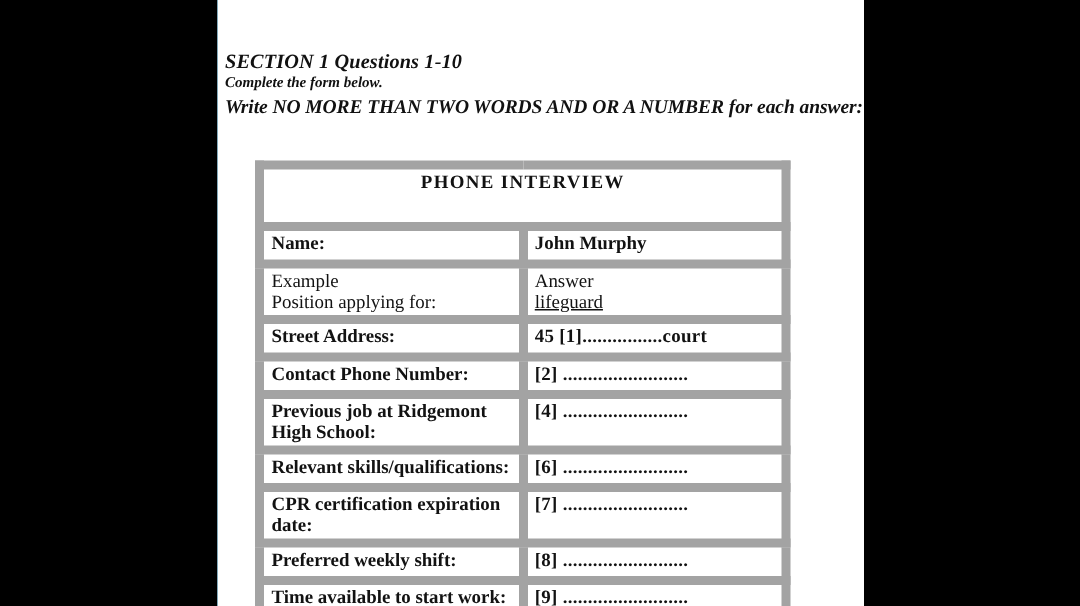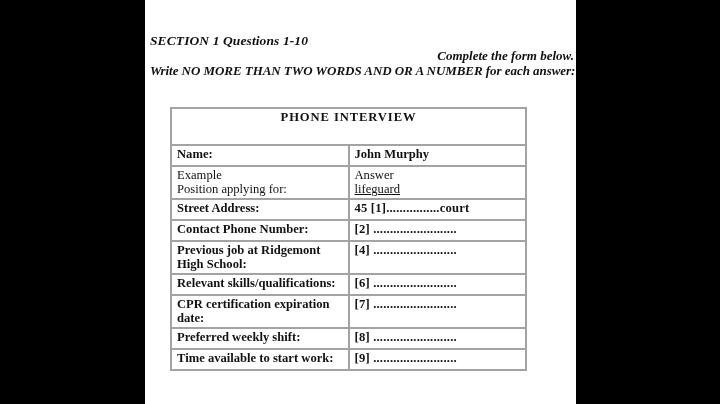--- a/index.html
+++ b/index.html
@@ -42,35 +42,35 @@
     color: #111111;
     font-weight: bold;
     font-style: italic;
     line-height: 15px;
   }
   #heading .hline {
     display: block;
     white-space: nowrap;
   }
   .h1 { font-size: 13.5px; letter-spacing: 0.1px; }
-  .h2 { font-size: 13px; text-align: right; }
+  .h2 { font-size: 10px; }
   .h3 { font-size: 13px; letter-spacing: -0.05px; }
 
   
   #form-table {
     position: absolute;
     left: 25px;
     top: 107px;
     width: 357px;
     border-collapse: collapse;
     table-layout: fixed;
     background: #ffffff;
   }
   #form-table td {
-    border: 2px solid #a3a3a3;
+    border: 6px solid #a3a3a3;
     padding: 1px 5px 2px 5px;
     font-size: 12.6px;
     color: #121212;
     vertical-align: top;
     line-height: 14px;
     font-family: "Liberation Serif", "DejaVu Serif", serif;
   }
   td.col-label { width: 222px; }
   td.col-ans   { width: 135px; }
 

